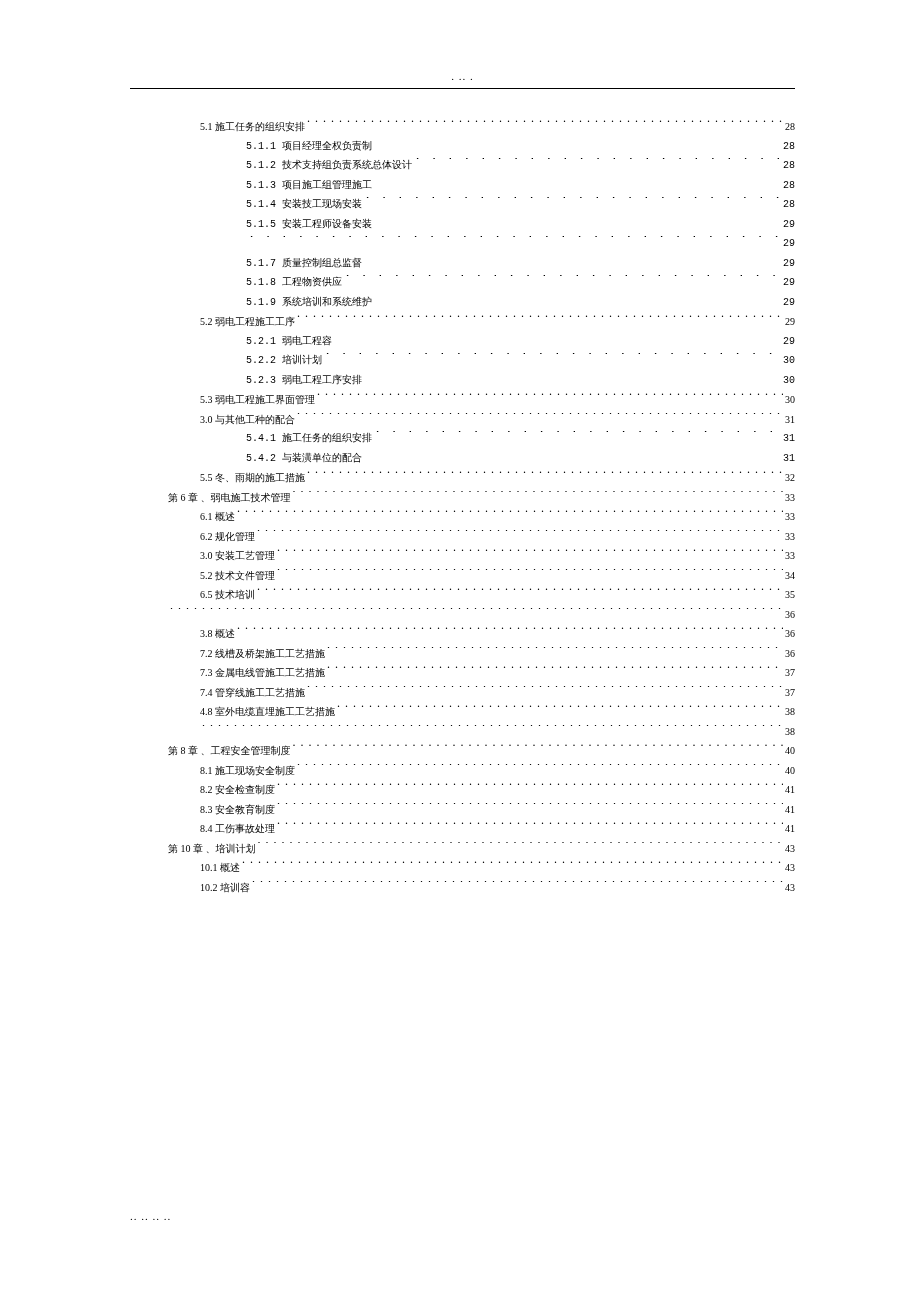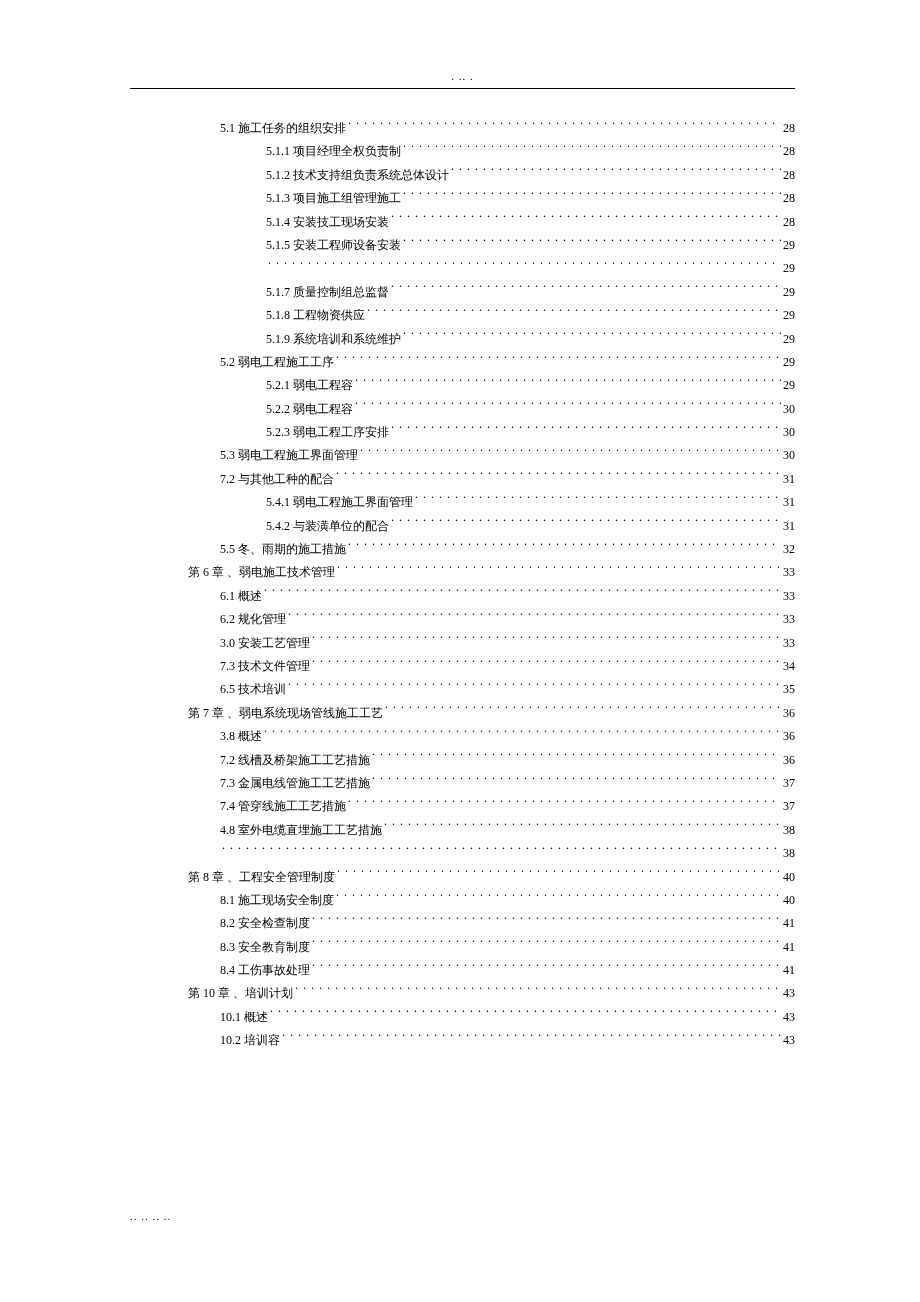--- a/index.html
+++ b/index.html
@@ -30,26 +30,25 @@
     margin-bottom: 28px;
   }
   .toc {
     padding-left: 38px;
   }
   .toc-row {
     display: flex;
     align-items: baseline;
     white-space: nowrap;
     line-height: 1.95;
-    font-size: 12px;
-    margin-left: 20px;
+    font-size: 10px;
   }
   .indent-1 { padding-left: 0; justify-content: center; }
   .indent-2 { padding-left: 32px; }
-  .indent-3 { padding-left: 78px; }
+  .indent-3 { padding-left: 78px; font-family: Liberation Mono, monospace; }
   .toc-label {
     flex: 0 0 auto;
   }
   .toc-dots {
     flex: 1 1 auto;
     overflow: hidden;
     position: relative;
     height: 1em;
     margin: 0 2px;
   }
@@ -138,41 +137,41 @@
         <span class="toc-label">5.2 弱电工程施工工序</span>
         <span class="toc-dots"></span>
         <span class="toc-page">29</span>
       </div>
       <div class="toc-row indent-3">
         <span class="toc-label">5.2.1 弱电工程容</span>
         <span class="toc-dots"></span>
         <span class="toc-page">29</span>
       </div>
       <div class="toc-row indent-3">
-        <span class="toc-label">5.2.2 弱电工程容</span>
+        <span class="toc-label">5.2.2 培训计划</span>
         <span class="toc-dots"></span>
         <span class="toc-page">30</span>
       </div>
       <div class="toc-row indent-3">
         <span class="toc-label">5.2.3 弱电工程工序安排</span>
         <span class="toc-dots"></span>
         <span class="toc-page">30</span>
       </div>
       <div class="toc-row indent-2">
         <span class="toc-label">5.3 弱电工程施工界面管理</span>
         <span class="toc-dots"></span>
         <span class="toc-page">30</span>
       </div>
       <div class="toc-row indent-2">
-        <span class="toc-label">7.2 与其他工种的配合</span>
+        <span class="toc-label">3.0 与其他工种的配合</span>
         <span class="toc-dots"></span>
         <span class="toc-page">31</span>
       </div>
       <div class="toc-row indent-3">
-        <span class="toc-label">5.4.1 弱电工程施工界面管理</span>
+        <span class="toc-label">5.4.1 施工任务的组织安排</span>
         <span class="toc-dots"></span>
         <span class="toc-page">31</span>
       </div>
       <div class="toc-row indent-3">
         <span class="toc-label">5.4.2 与装潢单位的配合</span>
         <span class="toc-dots"></span>
         <span class="toc-page">31</span>
       </div>
       <div class="toc-row indent-2">
         <span class="toc-label">5.5 冬、雨期的施工措施</span>
@@ -193,31 +192,30 @@
         <span class="toc-label">6.2 规化管理</span>
         <span class="toc-dots"></span>
         <span class="toc-page">33</span>
       </div>
       <div class="toc-row indent-2">
         <span class="toc-label">3.0 安装工艺管理</span>
         <span class="toc-dots"></span>
         <span class="toc-page">33</span>
       </div>
       <div class="toc-row indent-2">
-        <span class="toc-label">7.3 技术文件管理</span>
+        <span class="toc-label">5.2 技术文件管理</span>
         <span class="toc-dots"></span>
         <span class="toc-page">34</span>
       </div>
       <div class="toc-row indent-2">
         <span class="toc-label">6.5 技术培训</span>
         <span class="toc-dots"></span>
         <span class="toc-page">35</span>
       </div>
       <div class="toc-row indent-1">
-        <span class="toc-label">第 7 章 、弱电系统现场管线施工工艺</span>
         <span class="toc-dots"></span>
         <span class="toc-page">36</span>
       </div>
       <div class="toc-row indent-2">
         <span class="toc-label">3.8 概述</span>
         <span class="toc-dots"></span>
         <span class="toc-page">36</span>
       </div>
       <div class="toc-row indent-2">
         <span class="toc-label">7.2 线槽及桥架施工工艺措施</span>

